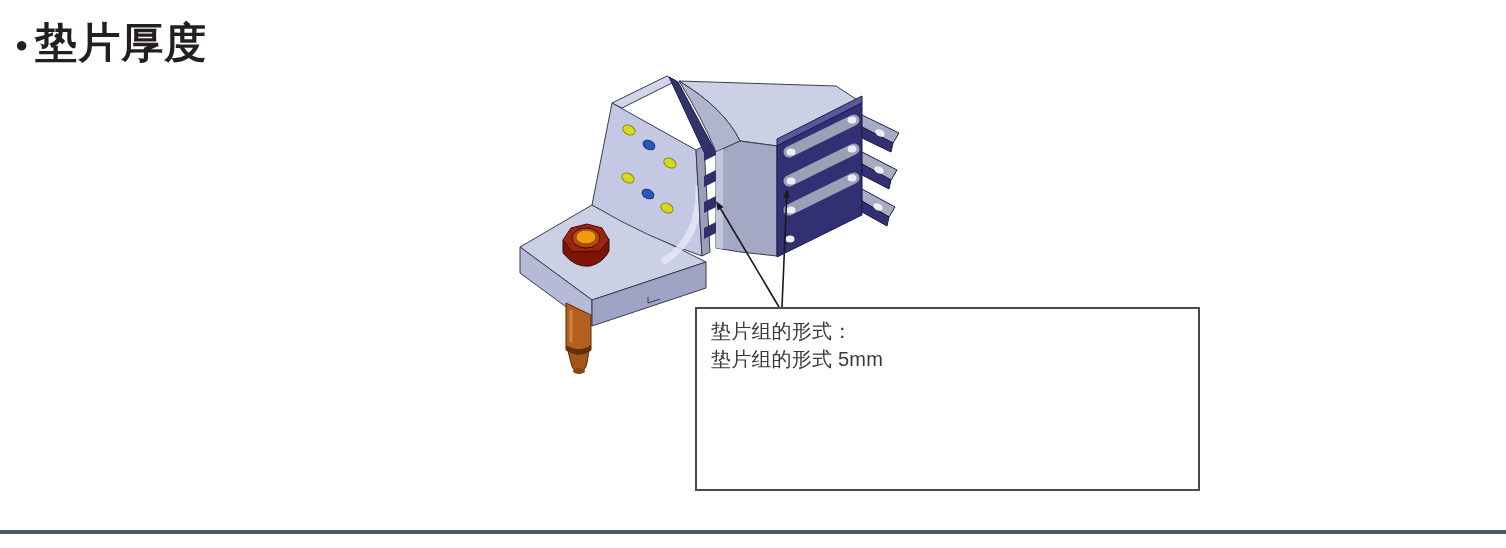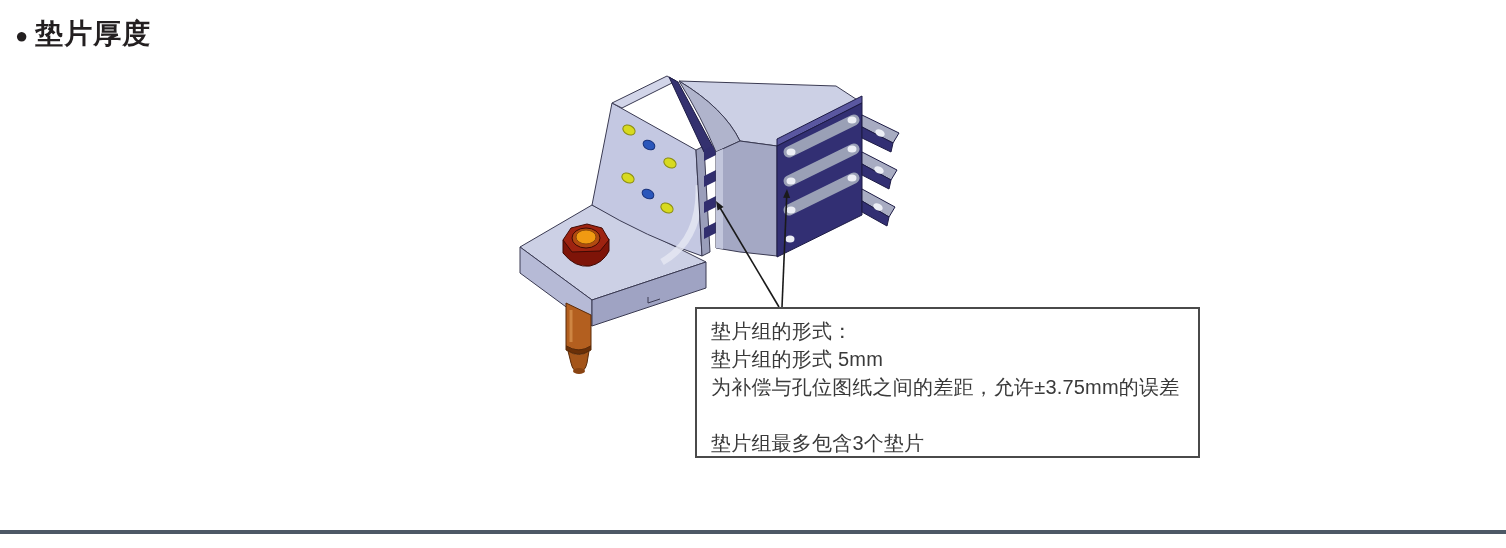--- a/index.html
+++ b/index.html
@@ -5,24 +5,24 @@
   html,body{margin:0;padding:0;background:#ffffff;}
   #stage{
     position:relative;width:1506px;height:548px;background:#ffffff;
     font-family:"Liberation Sans","DejaVu Sans",sans-serif;overflow:hidden;
   }
   .title-row{
     position:absolute;left:15px;top:15px;display:flex;align-items:center;gap:7px;
     color:#231f20;
   }
   .title-bullet{font-size:22px;line-height:1;transform:translateY(2px);}
-  .title-text{font-size:28px;font-weight:700;letter-spacing:1px;text-align:center;}
+  .title-text{font-size:42px;font-weight:700;letter-spacing:1px;text-align:center;}
   #cad-figure{position:absolute;left:505px;top:58px;width:410px;height:350px;}
   .ann-box{
-    position:absolute;left:695px;top:307px;width:505px;height:151px;
+    position:absolute;left:695px;top:307px;width:505px;height:184px;
     border:2px solid #4a4a4a;background:#ffffff;box-sizing:border-box;
     padding:8px 0 0 14px;
   }
   .ann-line{
     font-size:20px;line-height:28px;min-height:28px;color:#3a3a3a;
     white-space:nowrap;letter-spacing:0.2px;
   }
   .bottom-rule{
     position:absolute;left:0;top:530px;width:1506px;height:4px;background:#4d5866;
   }
@@ -126,20 +126,18 @@
       <line x1="779" y1="307" x2="719" y2="206"></line>
       <polygon points="716,201 723.6,206.9 717.6,210.5" stroke="none"></polygon>
       <line x1="782" y1="307" x2="786.8" y2="194"></line>
       <polygon points="787,189 790.1,198.1 783.1,197.8" stroke="none"></polygon>
     </g>
   </svg>
 
   <div class="ann-box">
     <div class="ann-line">垫片组的形式：</div>
     <div class="ann-line">垫片组的形式 5mm</div>
-    <div class="ann-line">为补偿与孔位图纸之间的差距，允许±3.75mm的误差</div>
     <div class="ann-line"></div>
-    <div class="ann-line">垫片组最多包含3个垫片</div>
   </div>
 
   <div class="bottom-rule"></div>
 
 </div>
 
 </body></html>

